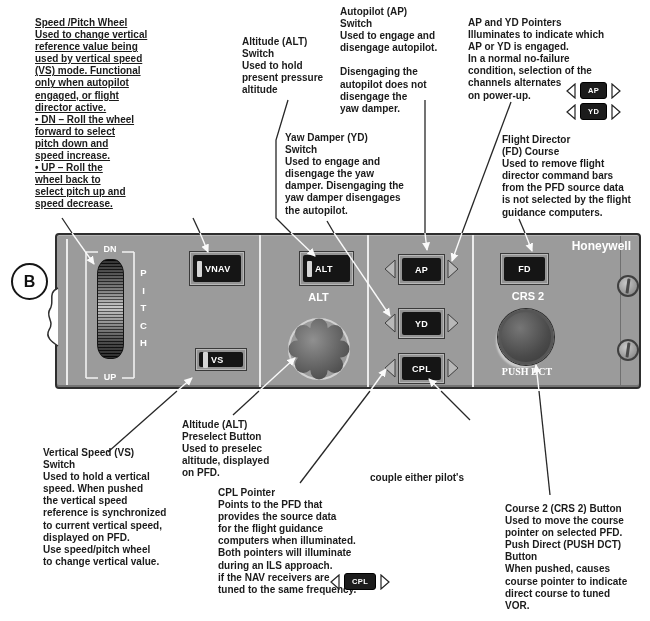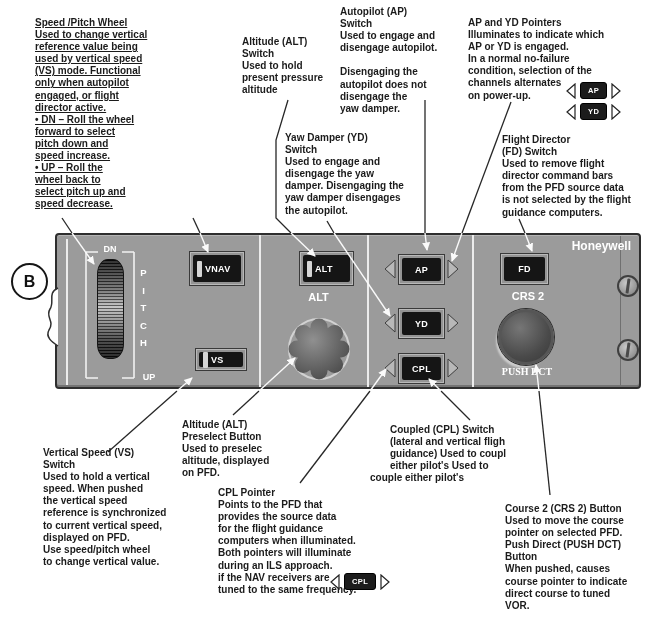--- a/index.html
+++ b/index.html
@@ -71,21 +71,21 @@
     <div class="vdiv" style="left:415px;top:0px;height:152px;"></div>
   </div>
   <div class="flange"></div>
 
   <svg width="70" height="140" style="position:absolute;left:75px;top:243px;z-index:2;">
     <g stroke="#f2f2f2" stroke-width="1.6" fill="none">
       <path d="M11,9 H23 M47,9 H59 M11,135 H23 M47,135 H59 M11,9 V135 M59,9 V135"></path>
     </g>
   </svg>
   <div class="plabel" style="left:97px;top:244px;width:26px;font-size:9px;">DN</div>
-  <div class="plabel" style="left:97px;top:372px;width:26px;font-size:9px;margin-left:39px;">UP</div>
+  <div class="plabel" style="left:97px;top:372px;width:26px;font-size:9px;">UP</div>
   <div id="pitch-wheel"></div>
   <div class="plabel pitch-vert" style="left:138px;top:267px;height:84px;">PITCH</div>
 
   <div class="pbtn lamped" style="left:189px;top:251px;width:56px;height:35px;">
     <div class="face">
         <span class="lamp"></span>
       <span>VNAV</span>
       </div>
   </div>
   <div class="pbtn lamped" style="left:299px;top:251px;width:55px;height:35px;">
@@ -255,21 +255,21 @@
 channels alternates
 on power-up.</div>
   <div class="ann" style="left:285px;top:132px;">Yaw Damper (YD)
 Switch
 Used to engage and
 disengage the yaw
 damper. Disengaging the
 yaw damper disengages
 the autopilot.</div>
   <div class="ann" style="left:502px;top:134px;">Flight Director
-(FD) Switch
+(FD) Course
 Used to remove flight
 director command bars
 from the PFD source data
 is not selected by the flight
 guidance computers.</div>
   <div class="ann" style="left:43px;top:447px;">Vertical Speed (VS)
 Switch
 Used to hold a vertical
 speed. When pushed
 the vertical speed
@@ -285,24 +285,20 @@
 on PFD.</div>
   <div class="ann" style="left:218px;top:487px;">CPL Pointer
 Points to the PFD that
 provides the source data
 for the flight guidance
 computers when illuminated.
 Both pointers will illuminate
 during an ILS approach.
 if the NAV receivers are
 tuned to the same frequency.</div>
-  <div class="ann" style="left:390px;top:424px;">Coupled (CPL) Switch
-(lateral and vertical fligh
-guidance) Used to coupl
-either pilot's Used to</div>
   <div class="ann" style="left:370px;top:472px;">couple either pilot's</div>
   <div class="ann" style="left:505px;top:503px;">Course 2 (CRS 2) Button
 Used to move the course
 pointer on selected PFD.
 Push Direct (PUSH DCT)
 Button
 When pushed, causes
 course pointer to indicate
 direct course to tuned
 VOR.</div>

